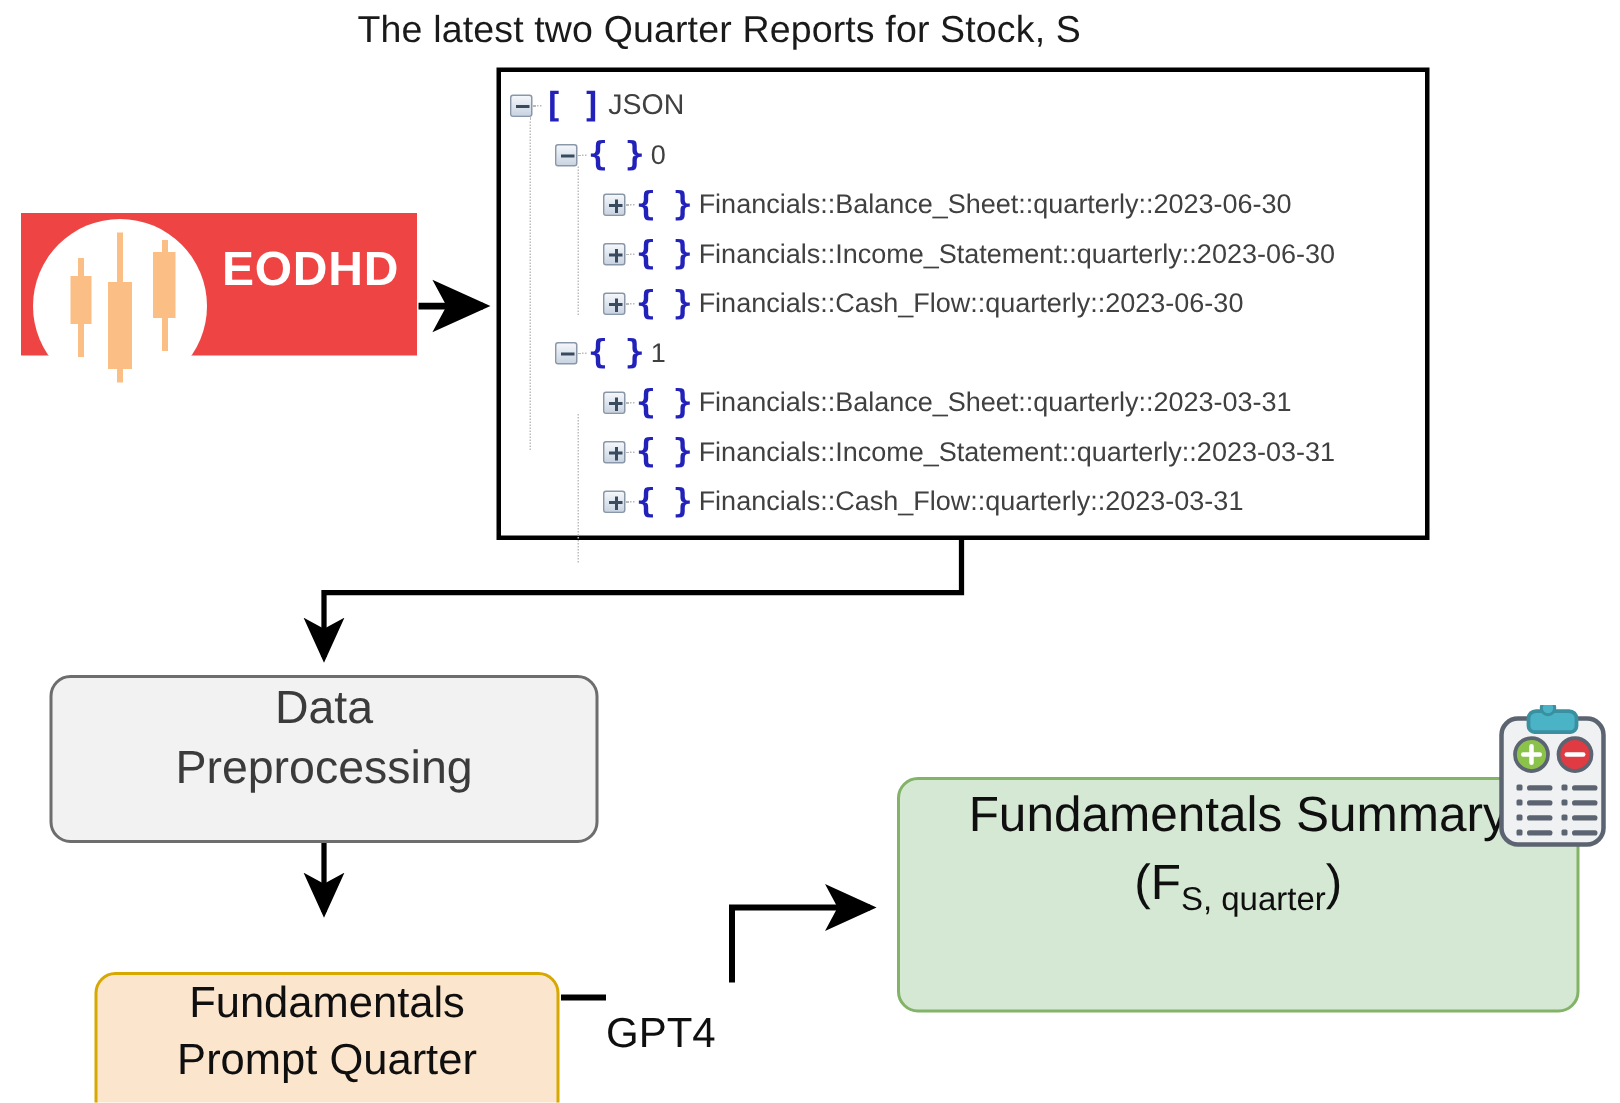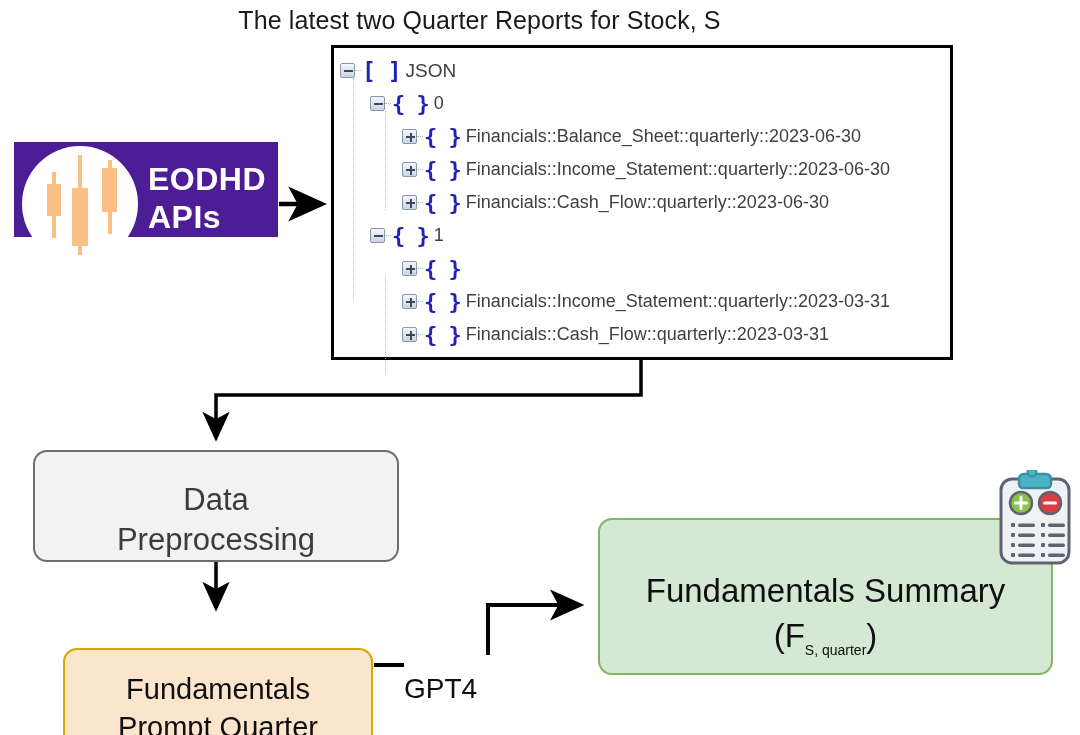--- a/index.html
+++ b/index.html
@@ -41,50 +41,50 @@
     letter-spacing:-1px;margin:0 5px 0 1px;flex:0 0 auto;
   }
   .brack.sq{font-size:23px;}
   .tlabel{font-size:18px;color:#404040;white-space:nowrap;}
   .tlabel.root{font-size:19px;}
   
   .vline{position:absolute;border-left:1px dotted #bdbdbd;}
 
   
   #eodhd-logo{
-    left:14px;top:142px;width:264px;height:95px;background:#4c1d95;
+    left:14px;top:142px;width:264px;height:95px;background:#ef4444;
   }
   #eodhd-circle{
     left:8px;top:4px;width:116px;height:116px;border-radius:50%;background:#ffffff;
   }
   .candle{position:absolute;background:#fbbe84;}
   #eodhd-text{
     left:134px;top:18px;width:125px;color:#ffffff;font-weight:bold;
     font-size:32px;line-height:38px;letter-spacing:.5px;
   }
 
   
-  .pbox{box-sizing:border-box;display:flex;align-items:flex-end;justify-content:center;
+  .pbox{box-sizing:border-box;display:flex;align-items:flex-start;justify-content:center;
         text-align:center;}
   #data-preprocessing-box{
     left:33px;top:450px;width:366px;height:112px;
     background:#f2f2f2;border:2.5px solid #6d6d6d;border-radius:14px;
     font-size:31px;line-height:40px;color:#3b3b3b;
   }
   #prompt-template-box{
     left:63px;top:648px;width:310px;height:100px;
     background:#fce5cd;border:2.5px solid #d6a800;border-radius:14px;
     font-size:29px;line-height:38px;color:#0f0f0f;
   }
   #summary-box{
     left:598px;top:518px;width:455px;height:157px;
     background:#d5e8d4;border:2.5px solid #82b366;border-radius:14px;
     font-size:33px;line-height:45px;color:#0f0f0f;
   }
-  .sub{font-size:14px;vertical-align:sub;}
+  .sub{font-size:22px;vertical-align:sub;}
 
   
   #gpt4-label{left:404px;top:673px;font-size:28px;color:#0f0f0f;}
 
   
   #connectors{left:0;top:0;width:1080px;height:735px;pointer-events:none;}
 
   
   #clipboard-icon{left:996px;top:470px;width:78px;height:96px;}
 </style>
@@ -135,20 +135,21 @@
     <div class="trow ind1">
       <span class="toggle"></span>
       <span class="dash"></span>
       <span class="brack">{&nbsp;}</span>
       <span class="tlabel">1</span>
     </div>
     <div class="trow ind2">
       <span class="toggle plus"></span>
       <span class="dash"></span>
       <span class="brack">{&nbsp;}</span>
+      <span class="tlabel">Financials::Balance_Sheet::quarterly::2023-03-31</span>
     </div>
     <div class="trow ind2">
       <span class="toggle plus"></span>
       <span class="dash"></span>
       <span class="brack">{&nbsp;}</span>
       <span class="tlabel">Financials::Income_Statement::quarterly::2023-03-31</span>
     </div>
     <div class="trow ind2">
       <span class="toggle plus"></span>
       <span class="dash"></span>
@@ -162,21 +163,20 @@
   <div class="abs" id="eodhd-circle">
     <div class="candle" style="left:30px;top:26px;width:4px;height:66px;"></div>
     <div class="candle" style="left:25px;top:38px;width:14px;height:32px;"></div>
     <div class="candle" style="left:56px;top:9px;width:4px;height:100px;"></div>
     <div class="candle" style="left:50px;top:42px;width:16px;height:58px;"></div>
     <div class="candle" style="left:86px;top:14px;width:4px;height:74px;"></div>
     <div class="candle" style="left:80px;top:22px;width:15px;height:44px;"></div>
   </div>
   <div class="abs" id="eodhd-text">
     <div>EODHD</div>
-    <div>APIs</div>
   </div>
 </div>
 
 <svg class="abs" id="connectors" viewBox="0 0 1080 735" xmlns="http://www.w3.org/2000/svg">
   <defs>
     <marker id="ah" markerWidth="9" markerHeight="9" refX="7.5" refY="4.5" orient="auto" markerUnits="strokeWidth">
       <path d="M0,0.6 L8.6,4.5 L0,8.4 L2.1,4.5 Z" fill="#000"></path>
     </marker>
   </defs>
 

